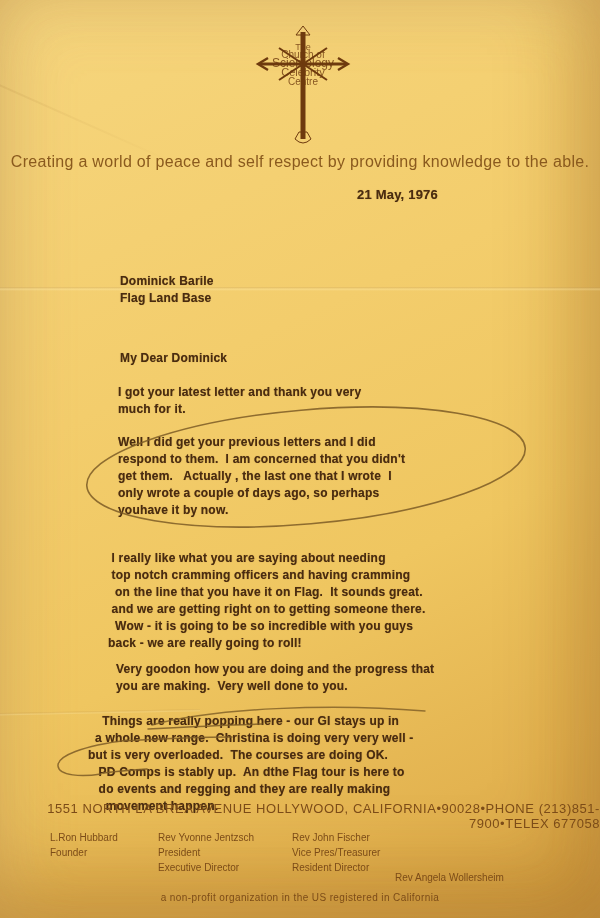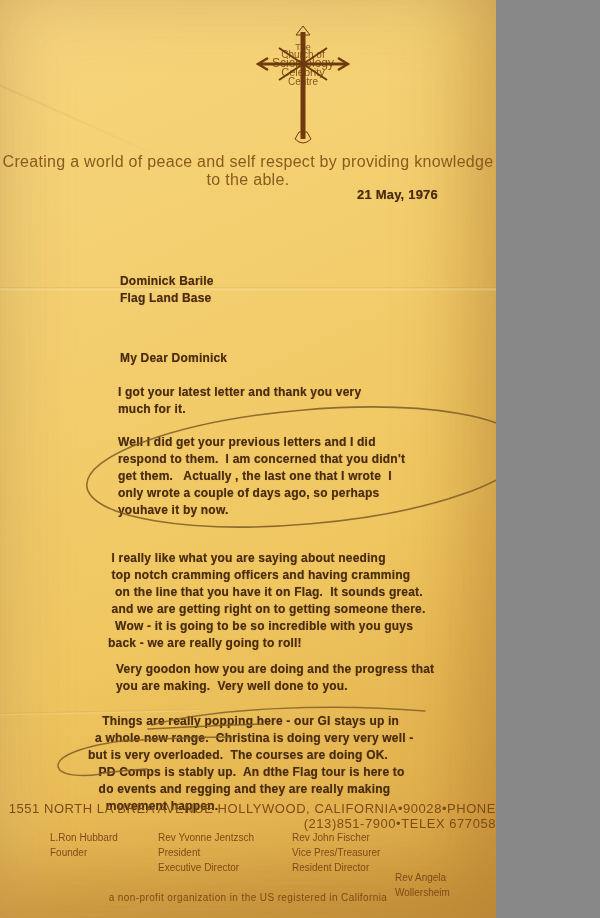--- a/index.html
+++ b/index.html
@@ -1,17 +1,17 @@
 <!DOCTYPE html>
 <html><head>
 <meta charset="utf-8">
 <style>
   html,body{margin:0;padding:0;background:#888;}
   .paper{
-    position:relative;width:496px;height:918px;overflow:hidden;
+    position:relative;width:600px;height:918px;overflow:hidden;
     background:linear-gradient(155deg,#f6d67e 0%,#f3cd6c 38%,#efc660 62%,#e3b350 84%,#d3a042 100%);
     box-shadow:inset 0 0 70px rgba(150,92,22,.22), inset -25px -40px 80px rgba(140,80,15,.28),
                inset 15px 10px 60px rgba(255,236,170,.25);
     font-family:"Liberation Sans",sans-serif;
   }
   .crease{position:absolute;pointer-events:none;}
   .crease.h1{left:0;right:0;top:287px;height:4px;
     background:linear-gradient(180deg,rgba(130,82,24,.14),rgba(255,242,190,.30) 55%,rgba(130,82,24,0) 100%);}
   .crease.h2{left:0;width:200px;top:711px;height:3px;transform:rotate(-1.2deg);
     background:linear-gradient(180deg,rgba(130,82,24,.12),rgba(255,242,190,.22) 60%,transparent);}

